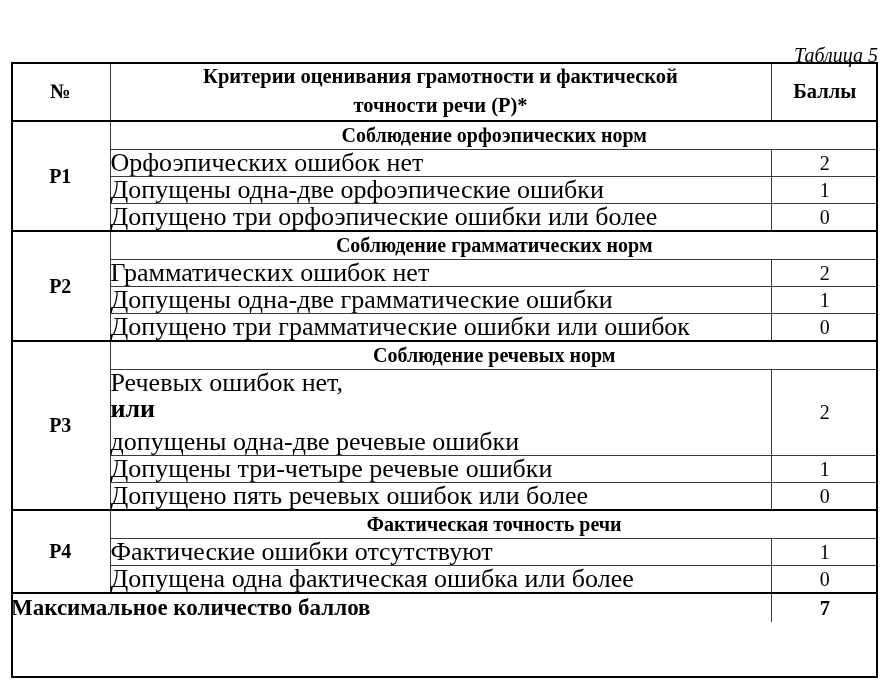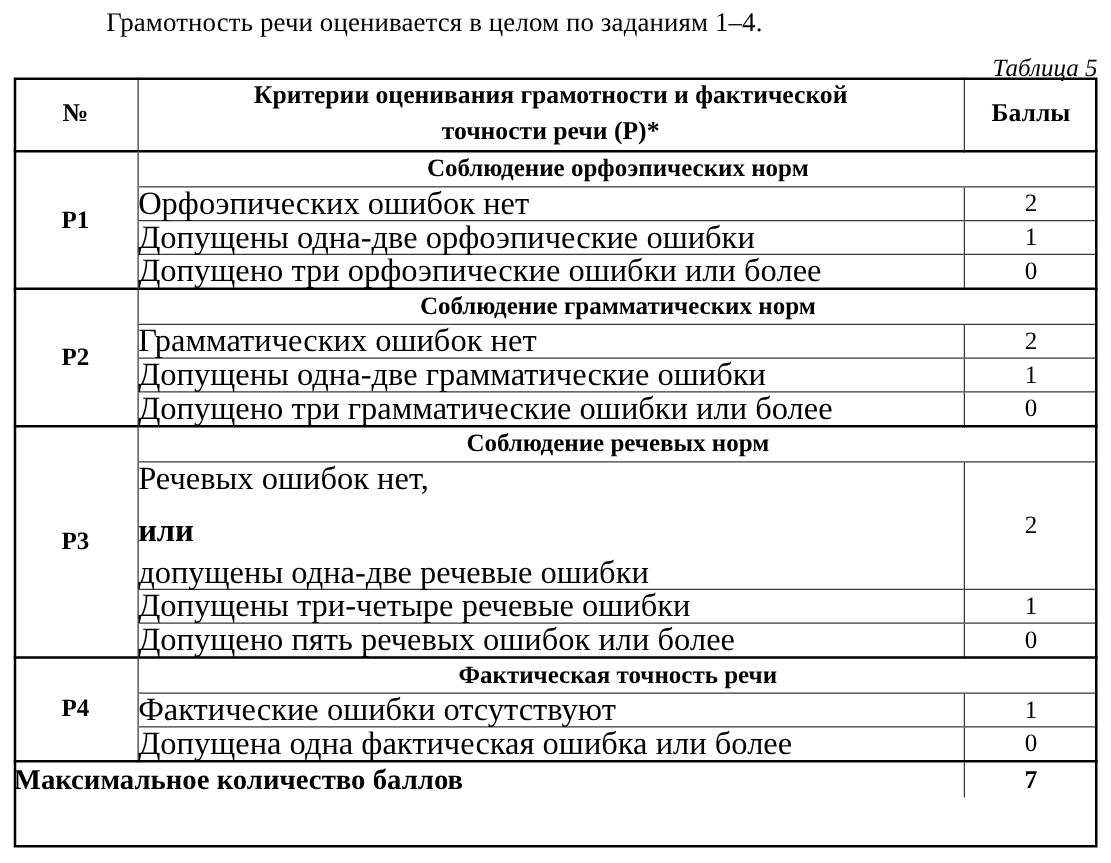--- a/index.html
+++ b/index.html
@@ -122,21 +122,21 @@
   
   .crit-text {
     text-align: left;
     vertical-align: top;
     padding: 3px 10px 4px 10px;
     line-height: 26px;
     font-size: 26px;
   }
   .crit-text .sub-line { display: block; }
   .crit-text .sub-line.bold { font-weight: bold; }
-  .crit-text .sub-line.gap-top { margin-top: 16px; }
+  .crit-text .sub-line.gap-top { margin-top: 0; }
   .crit-text .sub-line.gap-top2 { margin-top: 7px; }
 
   
   .total-label {
     font-weight: bold;
     font-size: 23px;
     text-align: left;
     padding: 3px 10px 5px 14px;
     line-height: 28px;
     vertical-align: top;
@@ -147,21 +147,20 @@
     text-align: center;
     padding-top: 3px;
     vertical-align: top;
   }
 </style>
 </head>
 <body>
 
 <div class="page">
 
-  <div class="intro-line">Грамотность речи оценивается в целом по заданиям 1–4.</div>
 
   <div class="table-caption">Таблица 5</div>
 
   <table class="score-table">
     <colgroup>
       <col class="c-num">
       <col class="c-crit">
       <col class="c-score">
     </colgroup>
     <tbody>
@@ -199,21 +198,21 @@
       </tr>
       <tr>
         <td class="crit-text b-top-thin b-left-thin">Грамматических ошибок нет</td>
         <td class="cell-score b-top-thin b-left-thin">2</td>
       </tr>
       <tr>
         <td class="crit-text b-top-thin b-left-thin">Допущены одна-две грамматические ошибки</td>
         <td class="cell-score b-top-thin b-left-thin">1</td>
       </tr>
       <tr>
-        <td class="crit-text b-top-thin b-left-thin">Допущено три грамматические ошибки или более</td>
+        <td class="crit-text b-top-thin b-left-thin">Допущено три грамматические ошибки или ошибок</td>
         <td class="cell-score b-top-thin b-left-thin">0</td>
       </tr>
 
       <tr>
         <td class="cell-num b-top-thick" rowspan="4">Р3</td>
         <td class="group-title b-top-thick b-left-thin" colspan="2">Соблюдение речевых норм</td>
       </tr>
       <tr>
         <td class="crit-text b-top-thin b-left-thin">
           <span class="sub-line">Речевых ошибок нет,</span>

